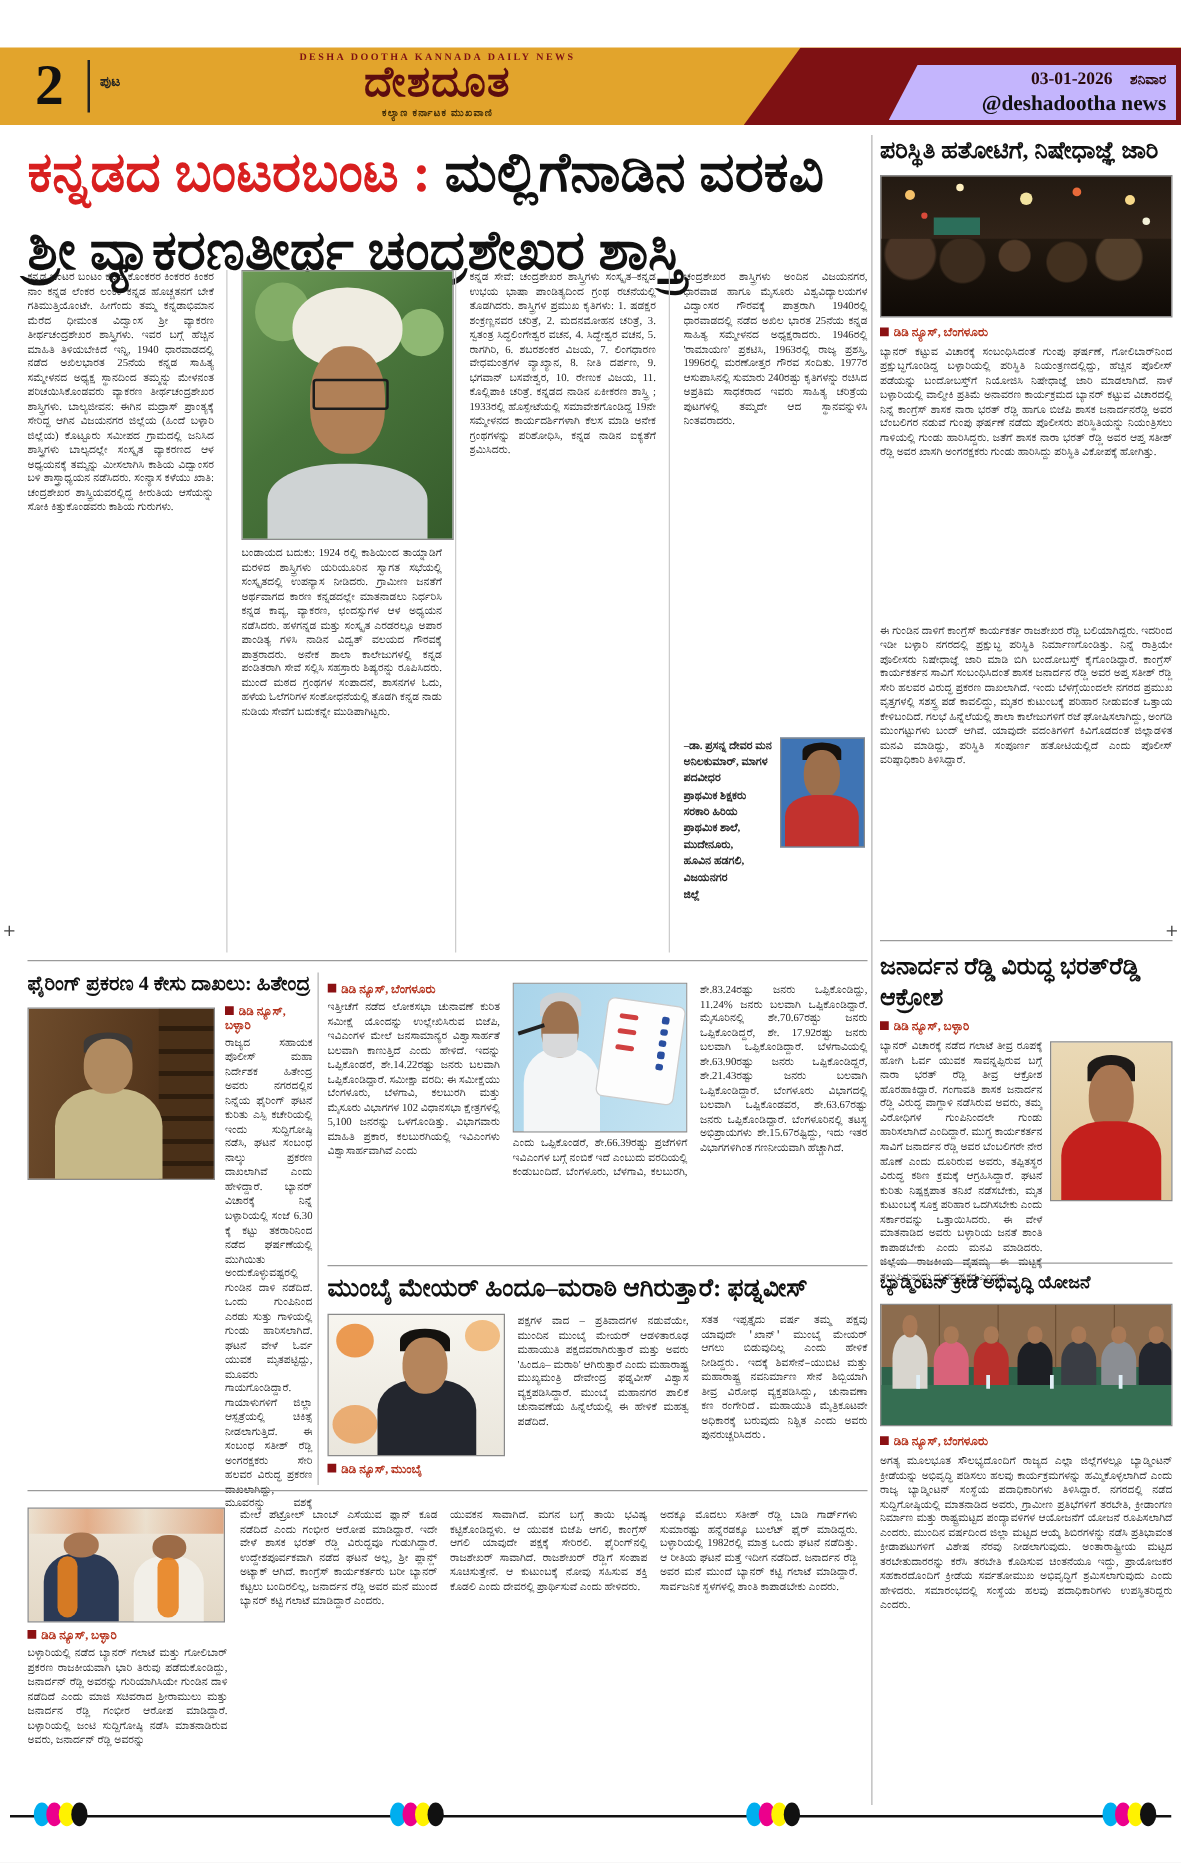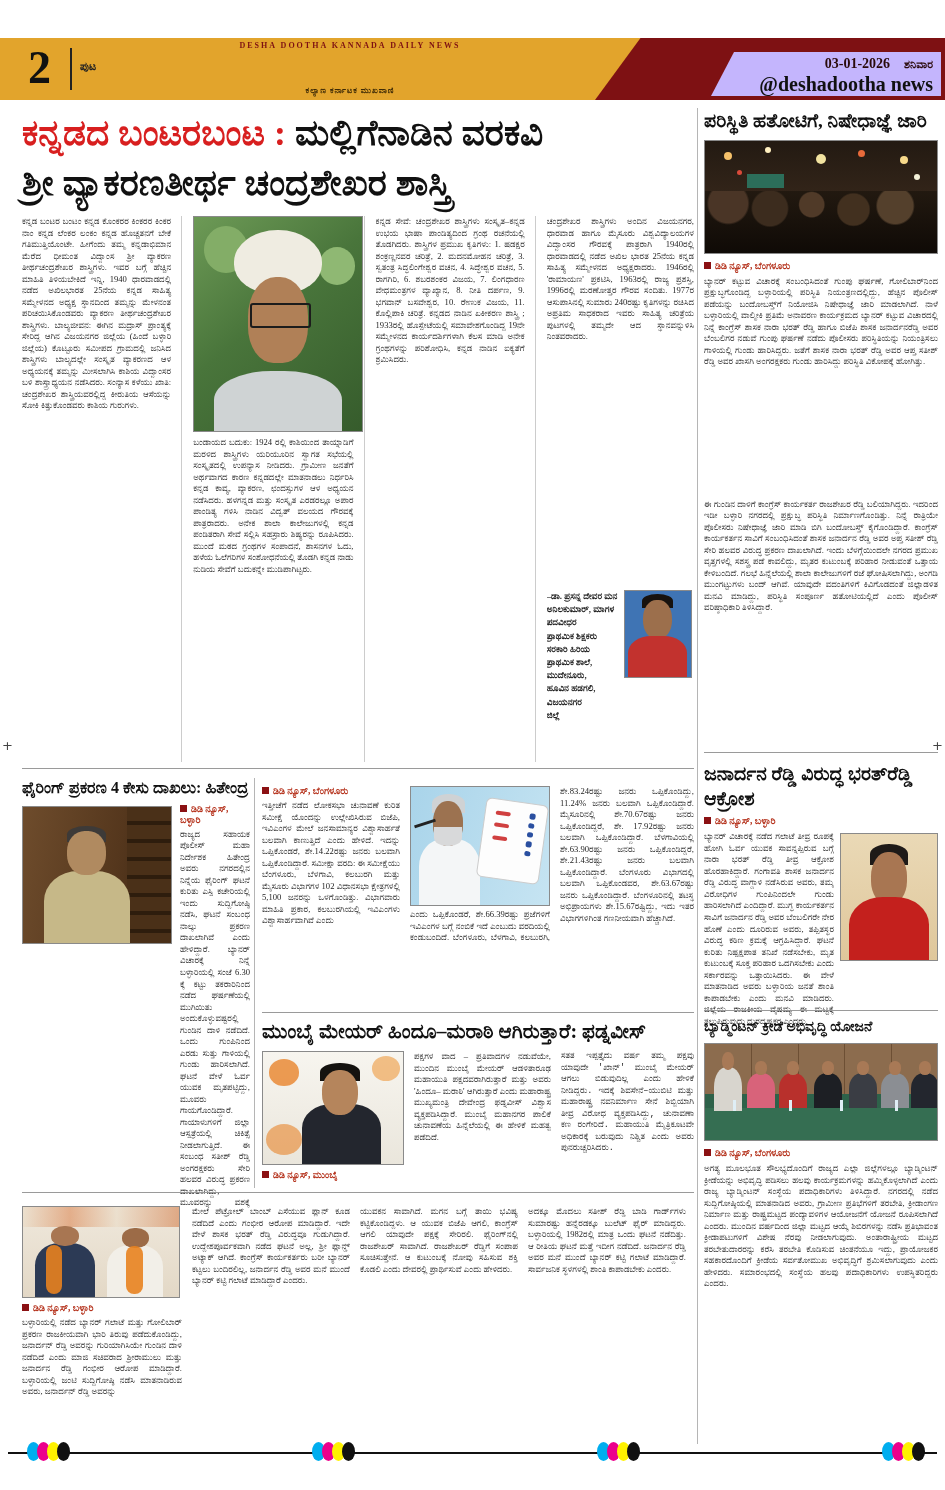--- a/index.html
+++ b/index.html
@@ -15,21 +15,21 @@
   .mast-logo{position:absolute;left:0;top:12px;width:700px;text-align:center;font-size:34px;
         font-weight:bold;color:#5d0d0f;letter-spacing:1px;line-height:34px;}
   .mast-sub{position:absolute;left:0;top:48px;width:700px;text-align:center;font-size:8px;
         font-weight:bold;color:#3d2a06;letter-spacing:1px;}
   .mast-band{position:absolute;right:0;top:0;width:350px;height:62px;background:#7e1113;
         clip-path:polygon(13% 0,100% 0,100% 100%,0 100%);}
   .mast-datebox{position:absolute;right:4px;top:14px;width:230px;height:44px;background:#c4b5fd;
         clip-path:polygon(10% 0,100% 0,100% 100%,0 100%);padding:2px 8px 0 26px;box-sizing:border-box;text-align:right;}
   .mast-dateline{font-size:14px;font-weight:bold;color:#2a0a0a;}
   .mast-day{font-size:11px;font-weight:bold;color:#2a0a0a;margin-left:10px;}
-  .mast-social{font-size:20px;font-weight:bold;color:#111;margin-top:1px;}
+  .mast-social{font-size:17px;font-weight:bold;color:#111;margin-top:1px;}
   
   .hl{font-family:"Liberation Serif",serif;font-weight:bold;color:#111;}
   .red{color:#d81f1f;}
   .byline{font-size:9.5px;font-weight:bold;color:#b5321c;}
   .bullet{display:inline-block;width:7px;height:7px;background:#8b1113;margin-right:4px;}
   .body-txt{font-size:8.6px;line-height:1.34;color:#1c1c1c;text-align:justify;overflow:hidden;}
   .cols{position:absolute;display:flex;}
   .col{overflow:hidden;}
   .hrule{position:absolute;height:1px;background:#9a9a9a;}
   .vrule{position:absolute;width:1px;background:#b5b5b5;}
@@ -107,36 +107,37 @@
 </head>
 <body>
 
 <div class="page">
 
   <div class="mast">
     <div class="mast-pageno">2</div>
     <div class="mast-vbar"></div>
     <div class="mast-pagelabel">ಪುಟ</div>
     <div class="mast-tagline">DESHA DOOTHA KANNADA DAILY NEWS</div>
+    <div class="mast-logo">ದೇಶದೂತ</div>
     <div class="mast-sub">ಕಲ್ಯಾಣ ಕರ್ನಾಟಕ ಮುಖವಾಣಿ</div>
     <div class="mast-band"></div>
     <div class="mast-datebox">
       <div>
         <span class="mast-dateline">03-01-2026</span>
         <span class="mast-day">ಶನಿವಾರ</span>
       </div>
       <div class="mast-social">@deshadootha news</div>
     </div>
   </div>
 
   <div class="crop" style="left:2px;top:738px;">+</div>
   <div class="crop" style="left:932px;top:738px;">+</div>
 
   <div style="position:absolute;left:22px;top:108px;width:672px;">
-    <div class="hl" style="font-size:36px;line-height:1.4;">
+    <div class="hl" style="font-size:44px;line-height:1.4;">
       <span class="red">ಕನ್ನಡದ ಬಂಟರಬಂಟ :</span>
       <span>ಮಲ್ಲಿಗೆನಾಡಿನ ವರಕವಿ</span><br>
       <span>ಶ್ರೀ ವ್ಯಾಕರಣತೀರ್ಥ ಚಂದ್ರಶೇಖರ ಶಾಸ್ತ್ರಿ</span>
     </div>
   </div>
   <div class="cols" style="left:22px;top:216px;width:672px;height:546px;gap:11px;">
     <div class="col body-txt" style="width:160px;height:546px;border-right:1px solid #ccc;padding-right:10px;">ಕನ್ನಡ ಬಂಟರ ಬಂಟಂ ಕನ್ನಡ ಕೊಂಕರರ ಕಿಂಕರರ ಕಿಂಕರ ನಾಂ ಕನ್ನಡ ಲೆಂಕರ ಲಂಕಂ ಕನ್ನಡ ಹೊಚ್ಚತನಗೆ ಬೇಕೆ ಗತಿಮುತ್ತಿಯೊಂಟೇ. ಹೀಗೆಂದು ತಮ್ಮ ಕನ್ನಡಾಭಿಮಾನ ಮೆರೆದ ಧೀಮಂತ ವಿದ್ವಾಂಸ ಶ್ರೀ ವ್ಯಾಕರಣ ತೀರ್ಥಚಂದ್ರಶೇಖರ ಶಾಸ್ತ್ರಿಗಳು. ಇವರ ಬಗ್ಗೆ ಹೆಚ್ಚಿನ ಮಾಹಿತಿ ತಿಳಿಯಬೇಕಿದೆ ಇನ್ನಿ, 1940 ಧಾರವಾಡದಲ್ಲಿ ನಡೆದ ಅಖಿಲಭಾರತ 25ನೆಯ ಕನ್ನಡ ಸಾಹಿತ್ಯ ಸಮ್ಮೇಳನದ ಅಧ್ಯಕ್ಷ ಸ್ಥಾನದಿಂದ ತಮ್ಮನ್ನು ಮೇಳನಂತ ಪರಿಚಯಿಸಿಕೊಂಡವರು ವ್ಯಾಕರಣ ತೀರ್ಥಚಂದ್ರಶೇಖರ ಶಾಸ್ತ್ರಿಗಳು. ಬಾಲ್ಯಜೀವನ: ಈಗಿನ ಮದ್ರಾಸ್ ಪ್ರಾಂತ್ಯಕ್ಕೆ ಸೇರಿದ್ದ ಆಗಿನ ವಿಜಯನಗರ ಜಿಲ್ಲೆಯ (ಹಿಂದೆ ಬಳ್ಳಾರಿ ಜಿಲ್ಲೆಯ) ಕೊಟ್ಟೂರು ಸಮೀಪದ ಗ್ರಾಮದಲ್ಲಿ ಜನಿಸಿದ ಶಾಸ್ತ್ರಿಗಳು ಬಾಲ್ಯದಲ್ಲೇ ಸಂಸ್ಕೃತ ವ್ಯಾಕರಣದ ಆಳ ಅಧ್ಯಯನಕ್ಕೆ ತಮ್ಮನ್ನು ಮೀಸಲಾಗಿಸಿ ಕಾಶಿಯ ವಿದ್ವಾಂಸರ ಬಳಿ ಶಾಸ್ತ್ರಾಧ್ಯಯನ ನಡೆಸಿದರು. ಸಂನ್ಯಾಸ ಕಳೆಯು ಖಾತಿ: ಚಂದ್ರಶೇಖರ ಶಾಸ್ತ್ರಿಯವರಲ್ಲಿದ್ದ ಕೀರುತಿಯ ಆಸೆಯನ್ನು ಸೋಕಿ ಕಿತ್ತುಕೊಂಡವರು ಕಾಶಿಯ ಗುರುಗಳು.</div>
     <div class="col" style="width:172px;height:546px;border-right:1px solid #ccc;padding-right:10px;">
       <div class="photo ph-poet" style="position:relative;width:168px;height:214px;margin-bottom:5px;">
         <i class="leaf1"></i>

